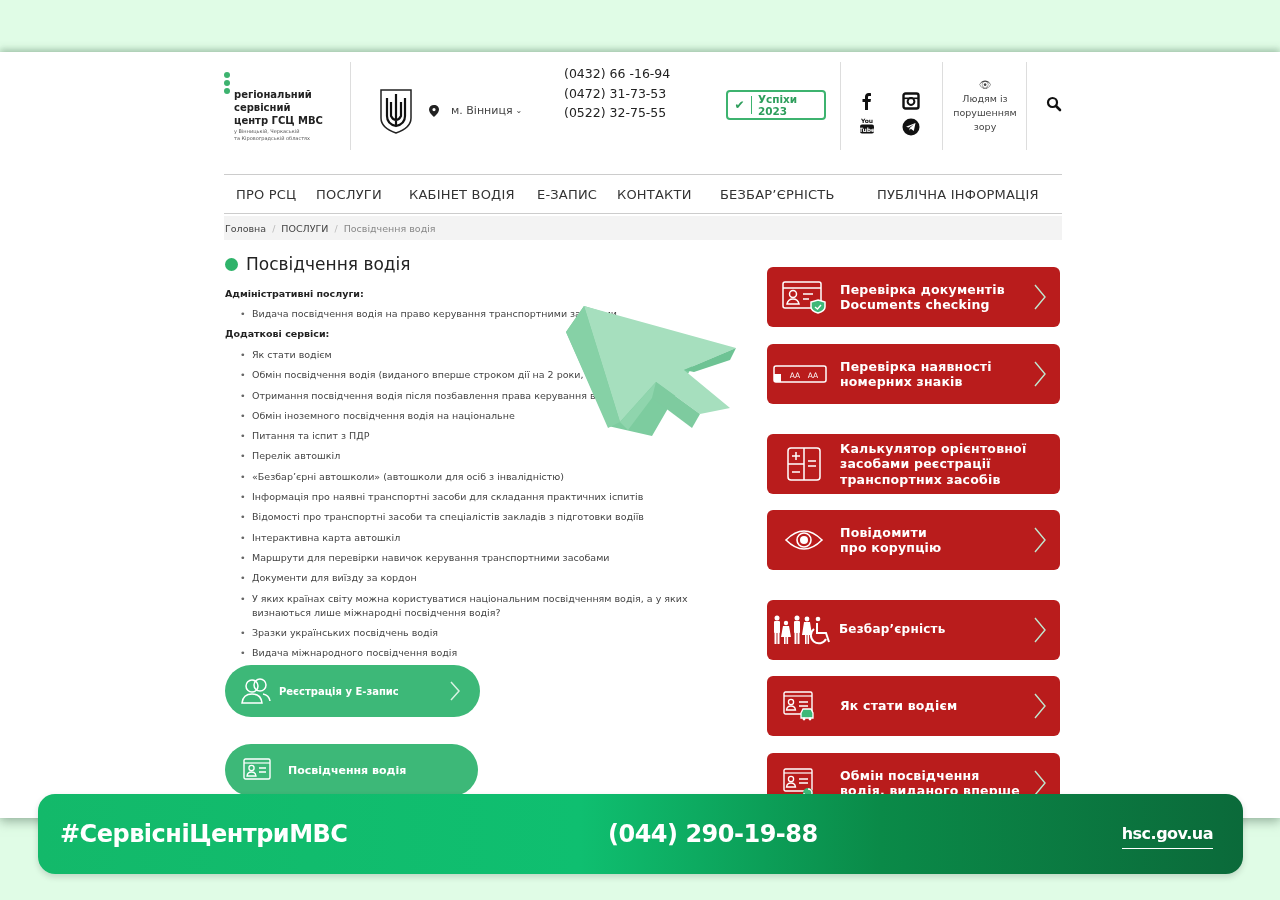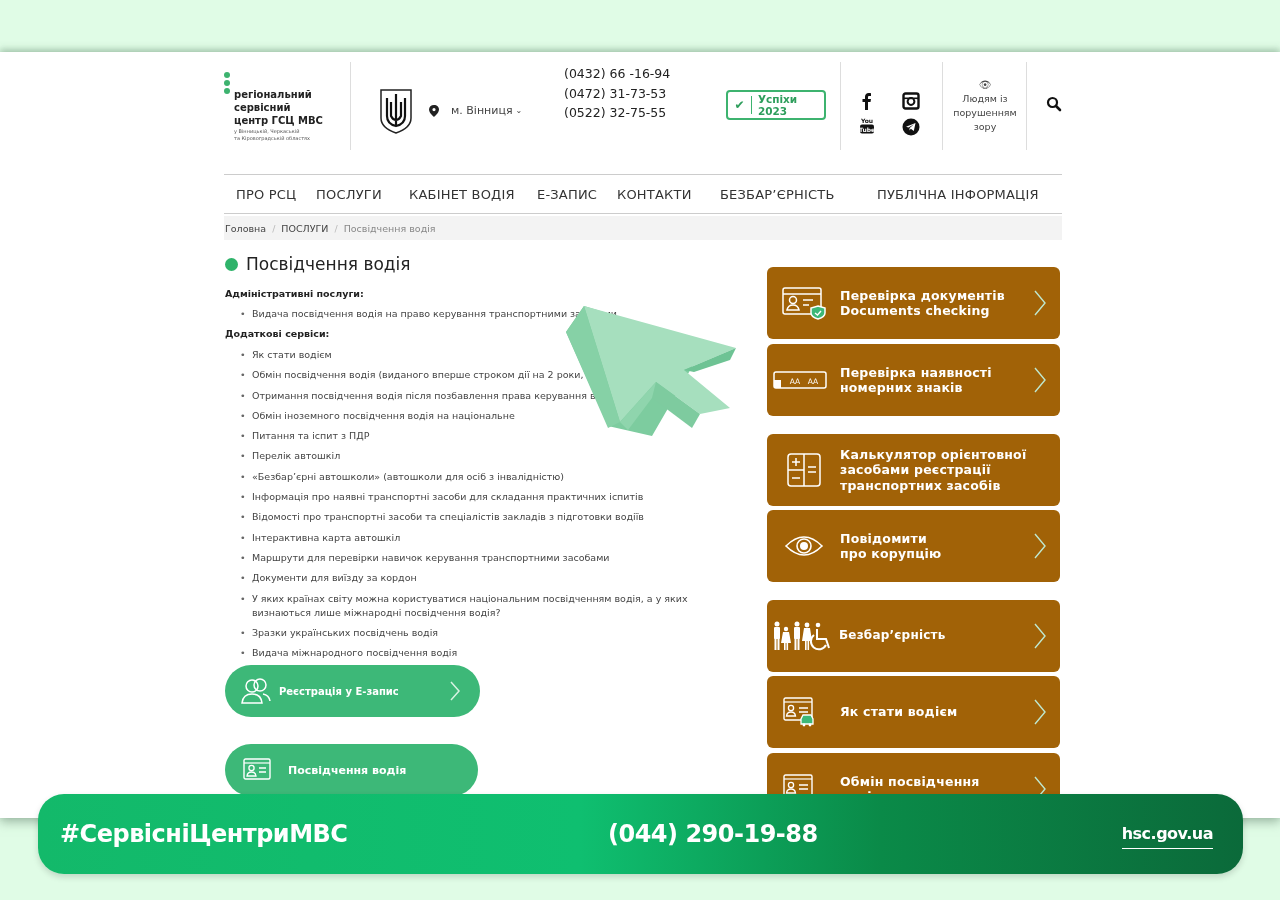--- a/index.html
+++ b/index.html
@@ -55,30 +55,30 @@
     .list li { position: relative; padding-left: 12px; height: 20.3px; line-height: 14px; }
     .list li::before { content: "•"; position: absolute; left: 0; top: 0; color: #666; }
     .list li.two { height: 34px; line-height: 14px; width: 480px; }
     .pill {
       position: absolute; background: #3db878; border-radius: 26px; color: #fff; display: flex; align-items: center;
     }
     .pill .txt { font-weight: bold; }
     .pill .arrow { position: absolute; right: 20px; width: 10px; height: 20px; }
     
     .card {
-      position: absolute; left: 767px; width: 293px; height: 72px; background: #a16207; border-radius: 6px; color: #fff; display: flex; align-items: center;
+      position: absolute; left: 767px; width: 293px; height: 60px; background: #b91c1c; border-radius: 6px; color: #fff; display: flex; align-items: center;
     }
     .card .cicon { position: absolute; left: 14px; top: 50%; transform: translateY(-50%); }
     .card .ctext { position: absolute; left: 73px; font-size: 12.5px; font-weight: bold; line-height: 15.5px; letter-spacing: 0.2px; }
     .card .carrow { position: absolute; right: 14px; top: 50%; transform: translateY(-50%); width: 12px; height: 26px; }
     
     .cursor { position: absolute; left: 560px; top: 298px; width: 180px; height: 140px; }
     
     .banner {
-      position: absolute; left: 38px; top: 794px; width: 1205px; height: 80px; border-radius: 26px;
+      position: absolute; left: 38px; top: 794px; width: 1205px; height: 80px; border-radius: 17px;
       background: linear-gradient(90deg, #13b96a 0%, #0fbf70 45%, #0a8a48 70%, #0b6a3a 100%);
       color: #fff; display: flex; align-items: center;
       box-shadow: 0 3px 6px rgba(0,0,0,0.15);
     }
     .banner .hash { position: absolute; left: 22px; font-size: 24px; font-weight: bold; letter-spacing: -0.5px; }
     .banner .phone { position: absolute; left: 570px; font-size: 24px; font-weight: bold; letter-spacing: -0.5px; }
     .banner .site { position: absolute; right: 30px; font-size: 16px; font-weight: bold; letter-spacing: -0.5px; border-bottom: 1.5px solid #fff; line-height: 28px; }
   </style>
 </head>
 <body>

